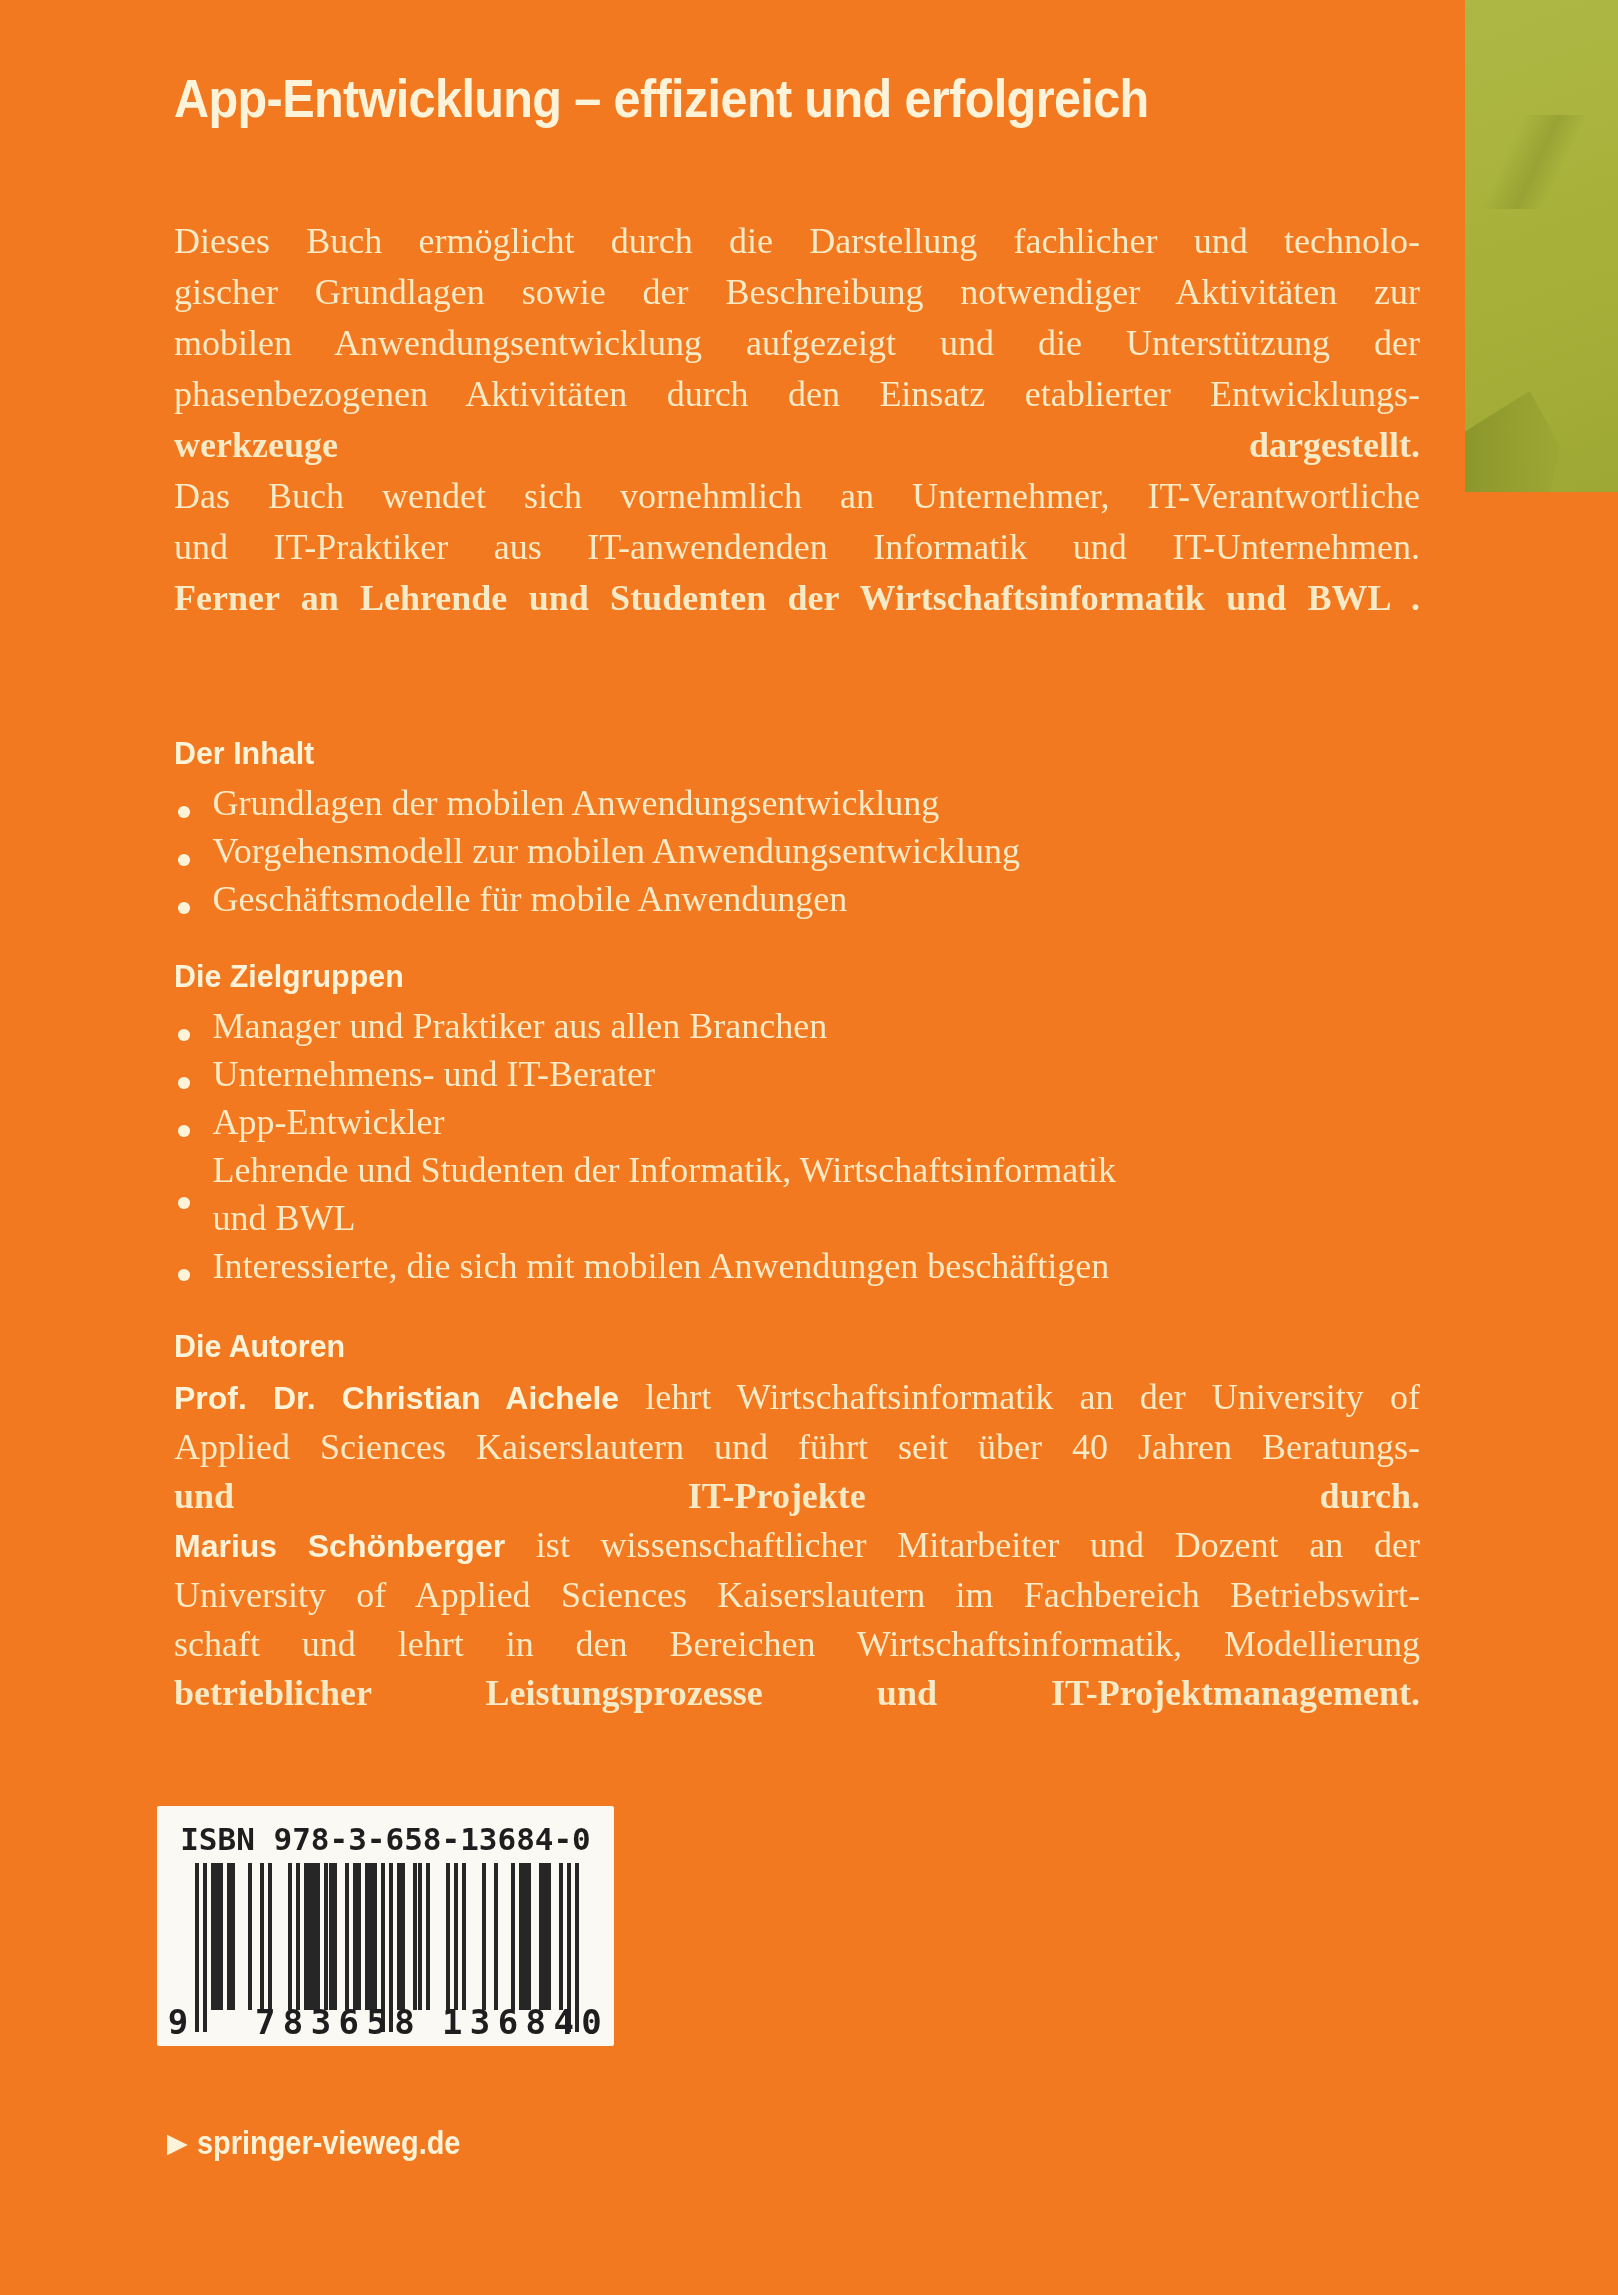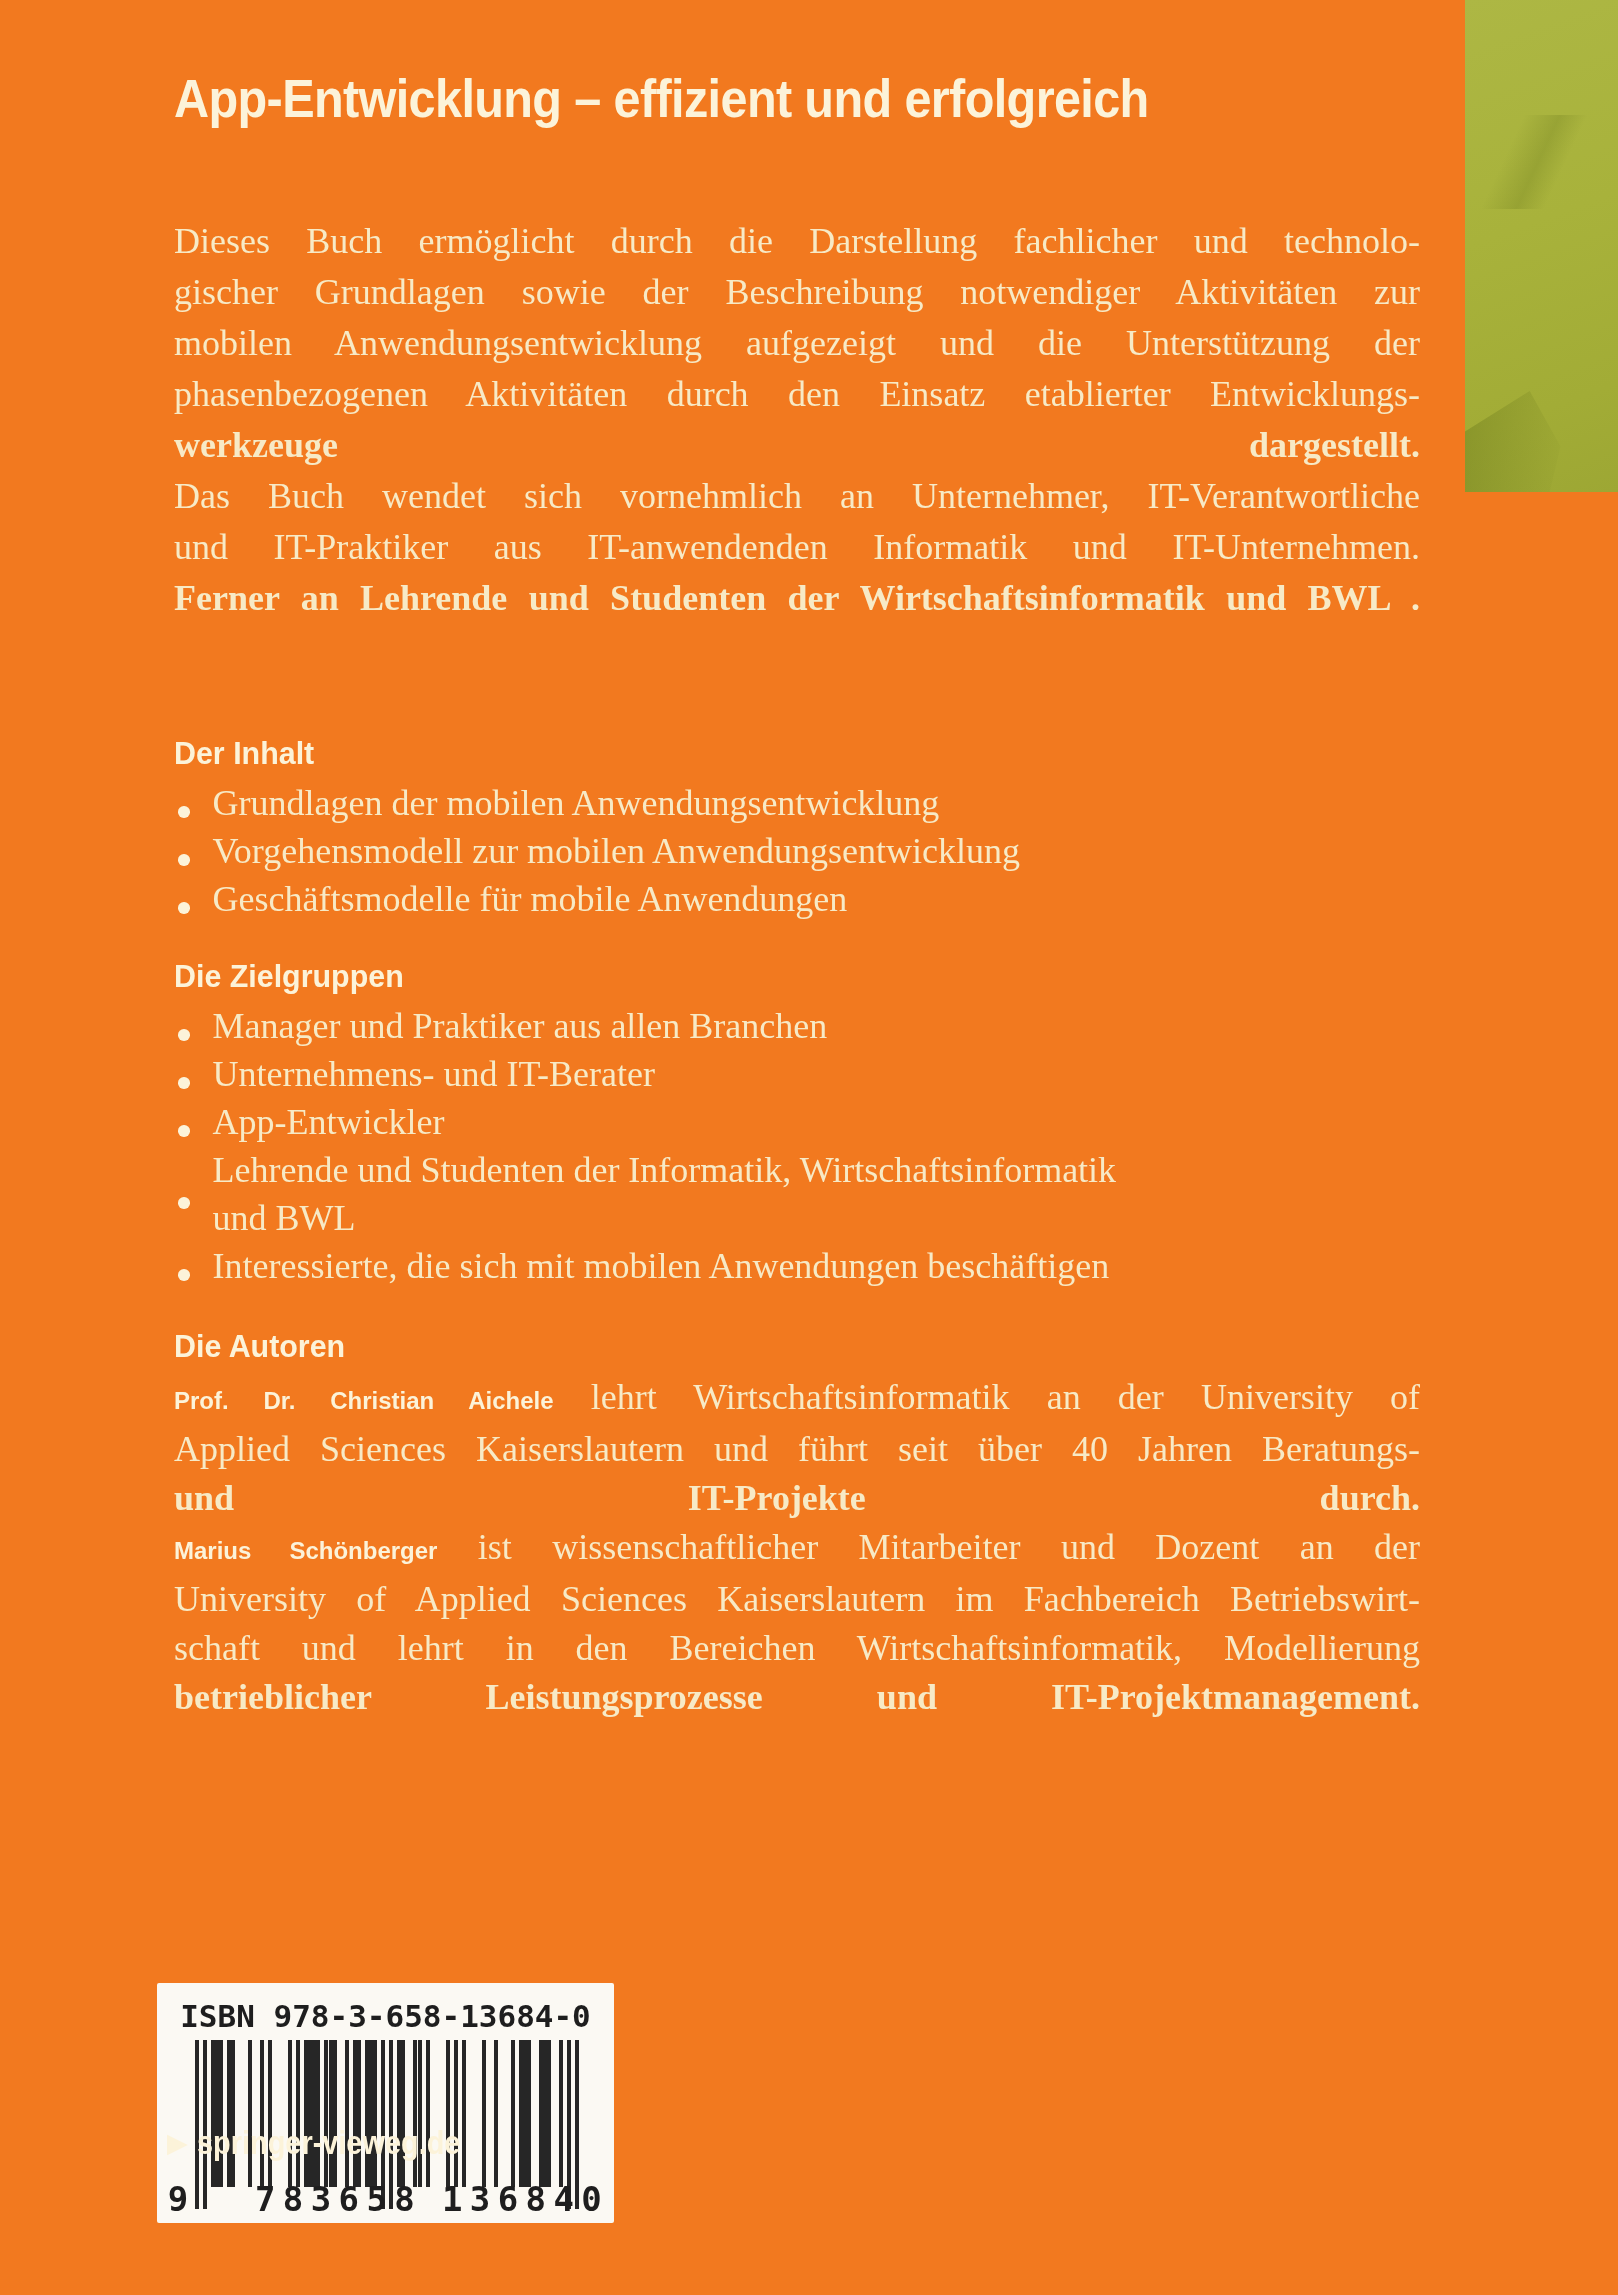--- a/index.html
+++ b/index.html
@@ -45,25 +45,25 @@
   .l-ziel{top:1002px;}
   .blist li{position:relative; display:flex; align-items:center;}
   .bullet{
     flex:0 0 auto; width:11.5px; height:11.5px; border-radius:50%;
     background:#fcf3d9; margin:18px 0 0 4px;
   }
   .li-text{padding-left:23px;}
   .authors{top:1373px; font-size:36px; line-height:49px; color:#f7eac6;}
   .bname{
     font-family:"Liberation Sans", sans-serif; font-weight:700;
-    font-size:24px; color:#fcf3d9;
+    font-size:32px; color:#fcf3d9;
   }
   
   .isbn-box{
-    position:absolute; left:157px; top:1983px; width:457px; height:240px;
+    position:absolute; left:157px; top:1806px; width:457px; height:240px;
     background:#fbf9f3; border-radius:2px;
   }
   .isbn-label{
     position:absolute; top:15px; left:0; right:0; text-align:center;
     font-family:"DejaVu Sans Mono", monospace; font-weight:700;
     font-size:31px; color:#1e1e1e; white-space:nowrap;
   }
   #ean-bars{position:absolute; left:38px; top:57px; width:384px; height:169px;}
   .bar{position:absolute; top:0; width:4px; height:147px; background:#262626;}
   .bar.g{height:169px;}

